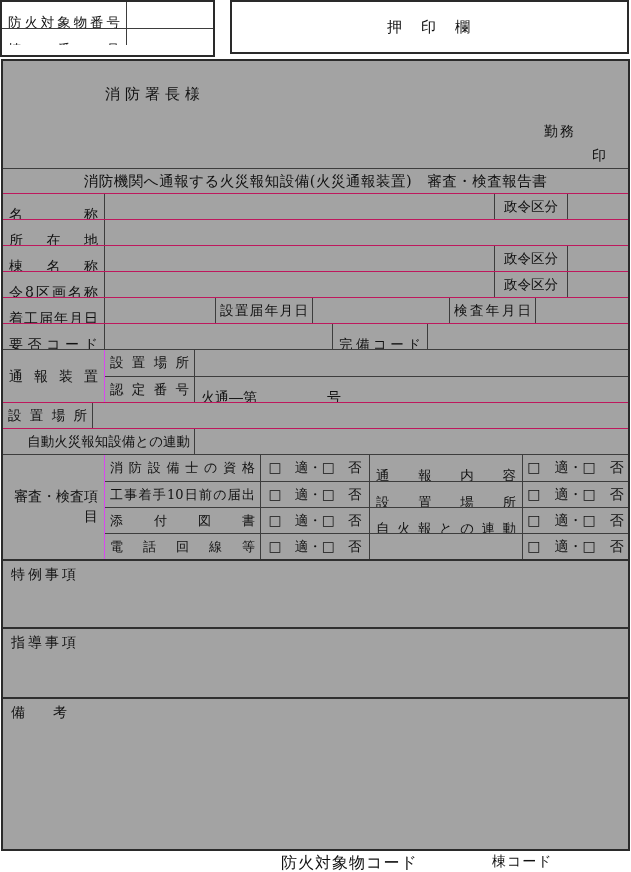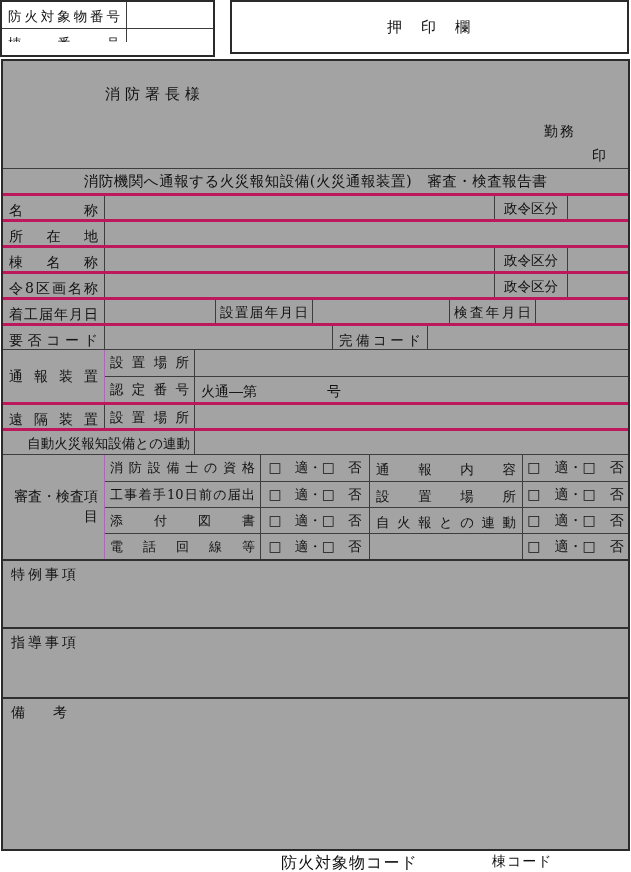--- a/index.html
+++ b/index.html
@@ -36,25 +36,25 @@
   }
   .headarea{position:relative;height:107px;}
   .fire-chief{position:absolute;left:102px;top:24px;letter-spacing:5px;font-size:15px;}
   .kinmu{position:absolute;right:52px;top:62px;font-size:14px;letter-spacing:2px;}
   .inseal{position:absolute;right:22px;top:86px;font-size:14px;}
   .titlerow{
     height:25px;box-sizing:border-box;border-top:1px solid #3d3d3d;
     display:flex;align-items:center;justify-content:center;
     font-size:14.5px;letter-spacing:.5px;white-space:nowrap;
   }
-  .row{display:flex;height:26px;box-sizing:border-box;border-top:3px solid #be185d;}
+  .row{display:flex;height:26px;box-sizing:border-box;border-top:1px solid #be185d;}
   .c{
     box-sizing:border-box;border-right:1px solid #3d3d3d;
     line-height:25px;white-space:nowrap;overflow:hidden;
-    padding:2px 6px;
+    padding:8px 6px;
   }
   .c:last-child{border-right:none;}
   .cflex{flex:1;}
   .jt{text-align:justify;text-align-last:justify;}
   .ctr{text-align:center;padding:0 2px;}
   .w102{width:102px;}
   .w390{width:390px;}
   .w73{width:73px;font-size:13.5px;}
   .w111{width:111px;}
   .w97{width:97px;font-size:13.5px;padding:0 4px;}
@@ -173,21 +173,20 @@
         <div class="c cflex"></div>
       </div>
       <div class="row">
         <div class="c jt w90">認定番号</div>
         <div class="c cflex">火通―第　　　　　号</div>
       </div>
     </div>
   </div>
 
   <div class="row">
-    <div class="c jt w102">遠隔装置</div>
     <div class="c jt w90">設置場所</div>
     <div class="c cflex"></div>
   </div>
 
   <div class="row">
     <div class="c w192" style="padding:0 4px;font-size:13.5px;text-align:right;">自動火災報知設備との連動</div>
     <div class="c cflex"></div>
   </div>
 
   <div class="rowgroup h104">

